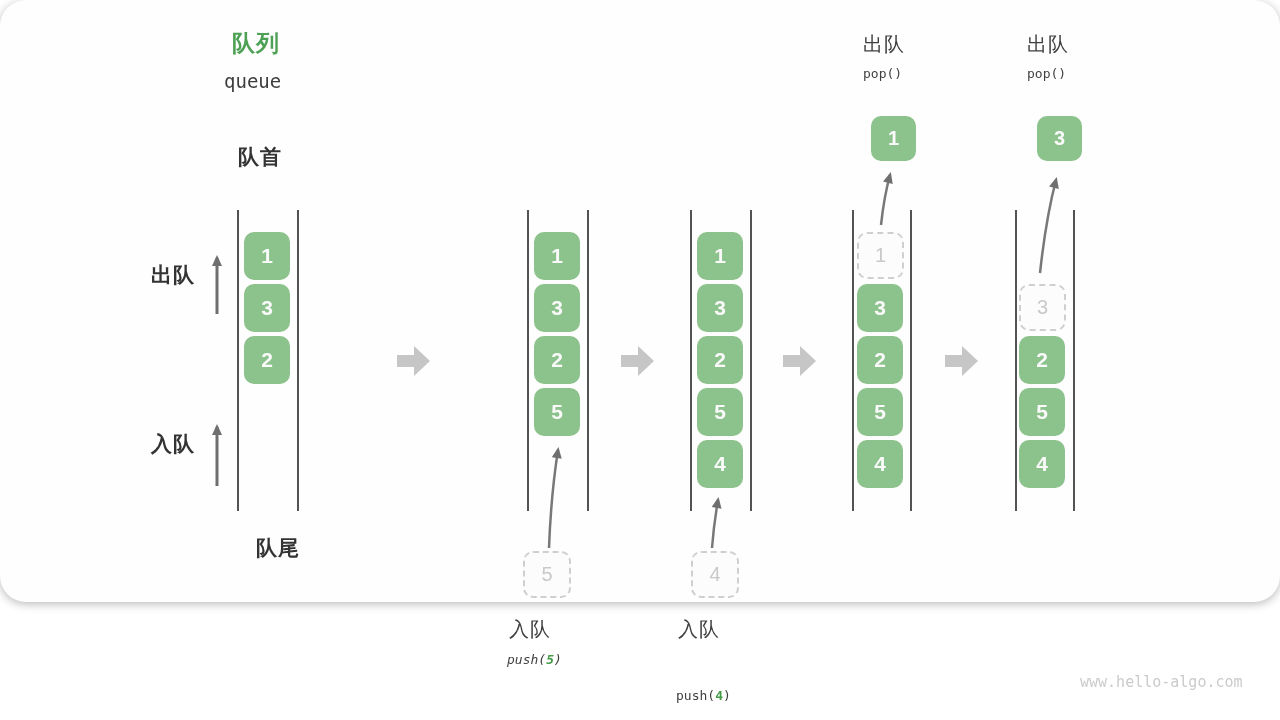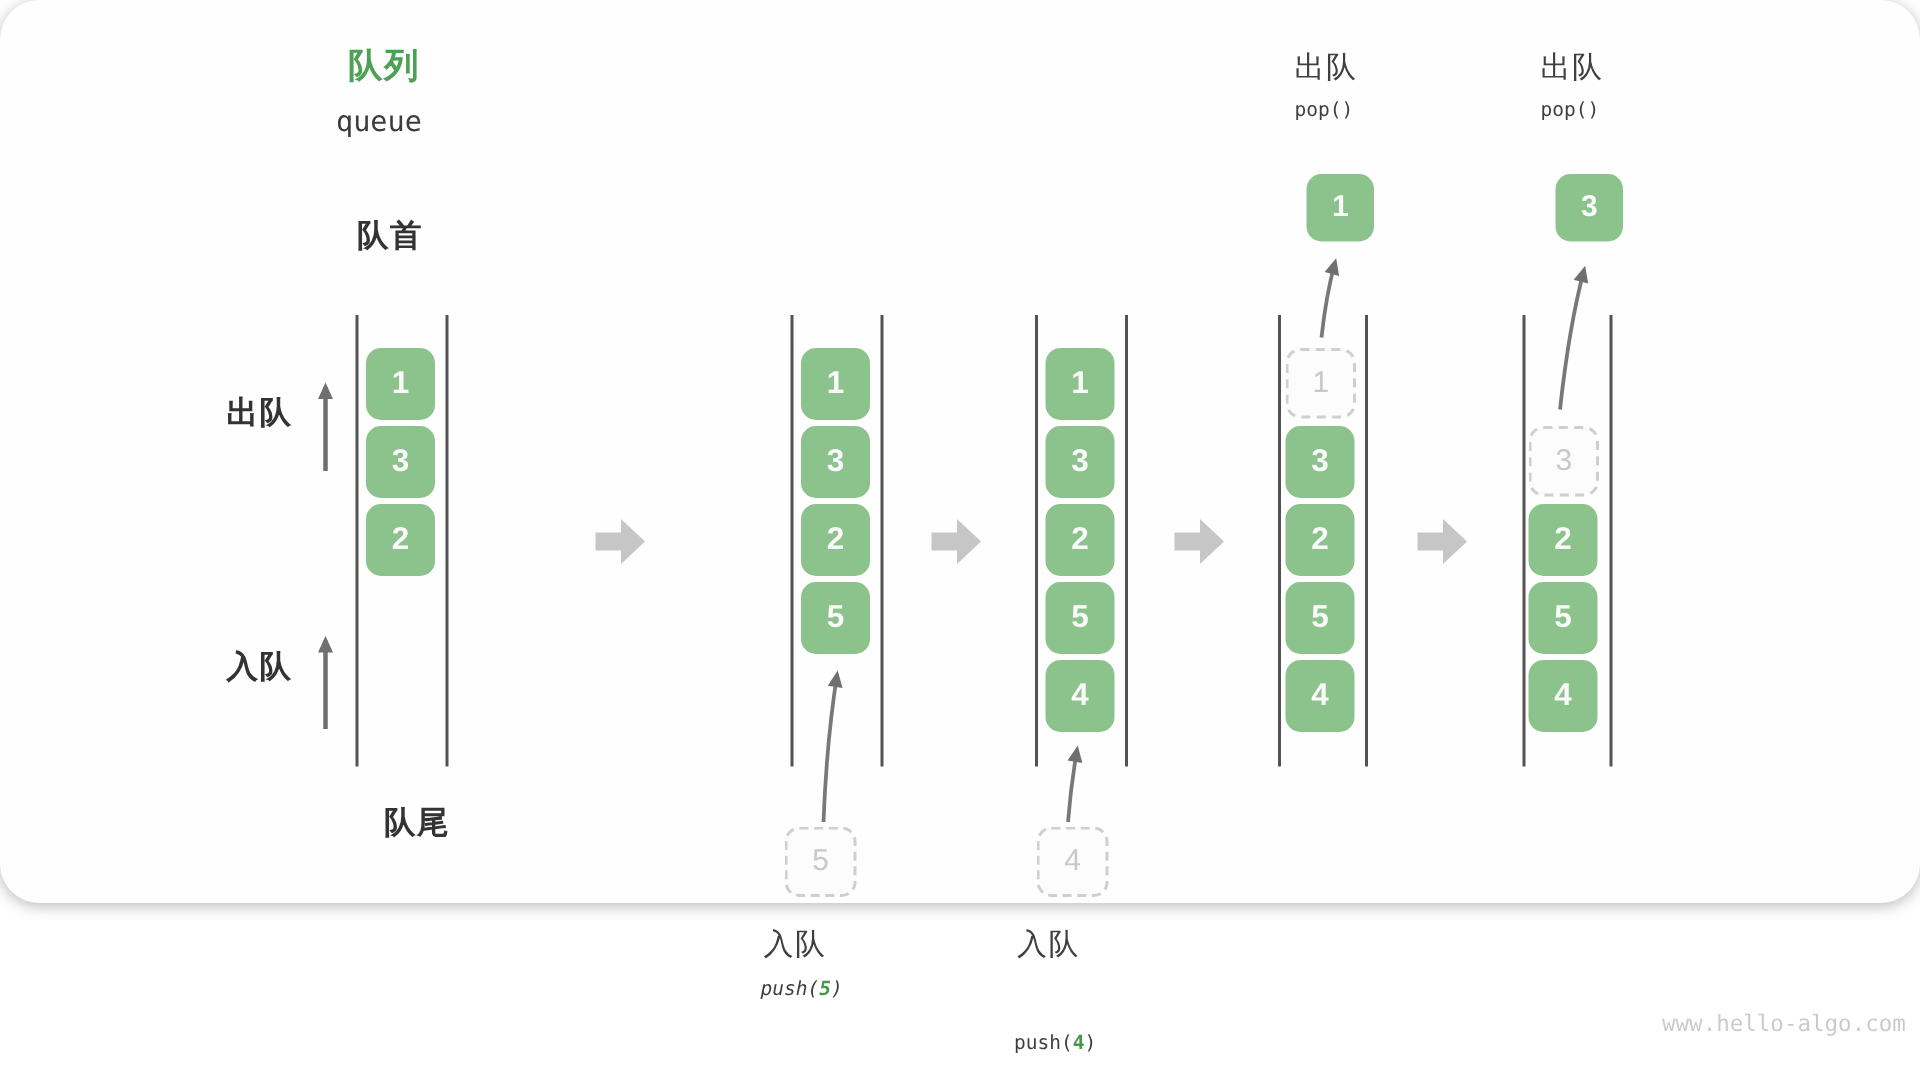--- a/index.html
+++ b/index.html
@@ -52,21 +52,21 @@
   .staged{
     position:absolute;width:44px;height:43px;border-radius:10px;
     background:#fcfcfc;border:2.5px dashed #cfcfcf;color:#c9c9c9;
     font-size:20px;display:flex;align-items:center;justify-content:center;
   }
   .pop1-box{left:871px;top:116px;}
   .pop2-box{left:1037px;top:116px;}
   .staged1{left:523px;top:551px;}
   .staged2{left:691px;top:551px;}
 
-  .watermark{left:1108px;top:673px;font-size:15px;color:#cbcbcb;}
+  .watermark{left:1080px;top:673px;font-size:15px;color:#cbcbcb;}
 
   #arrow-layer{position:absolute;left:0;top:0;width:1280px;height:720px;pointer-events:none;}
 </style>
 </head>
 <body>
 
 <div id="canvas">
 
   <svg id="arrow-layer" viewBox="0 0 1280 720">
     <defs>

